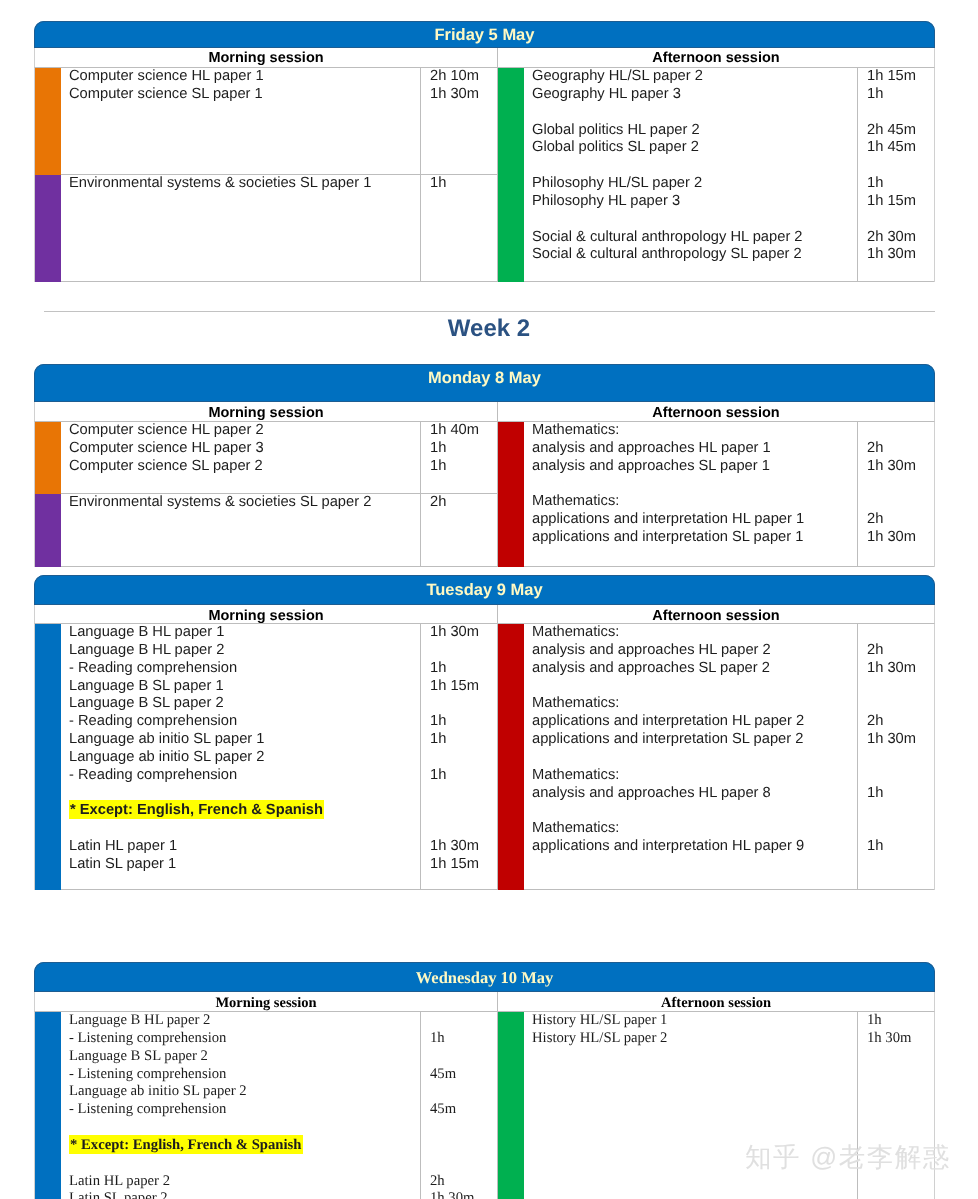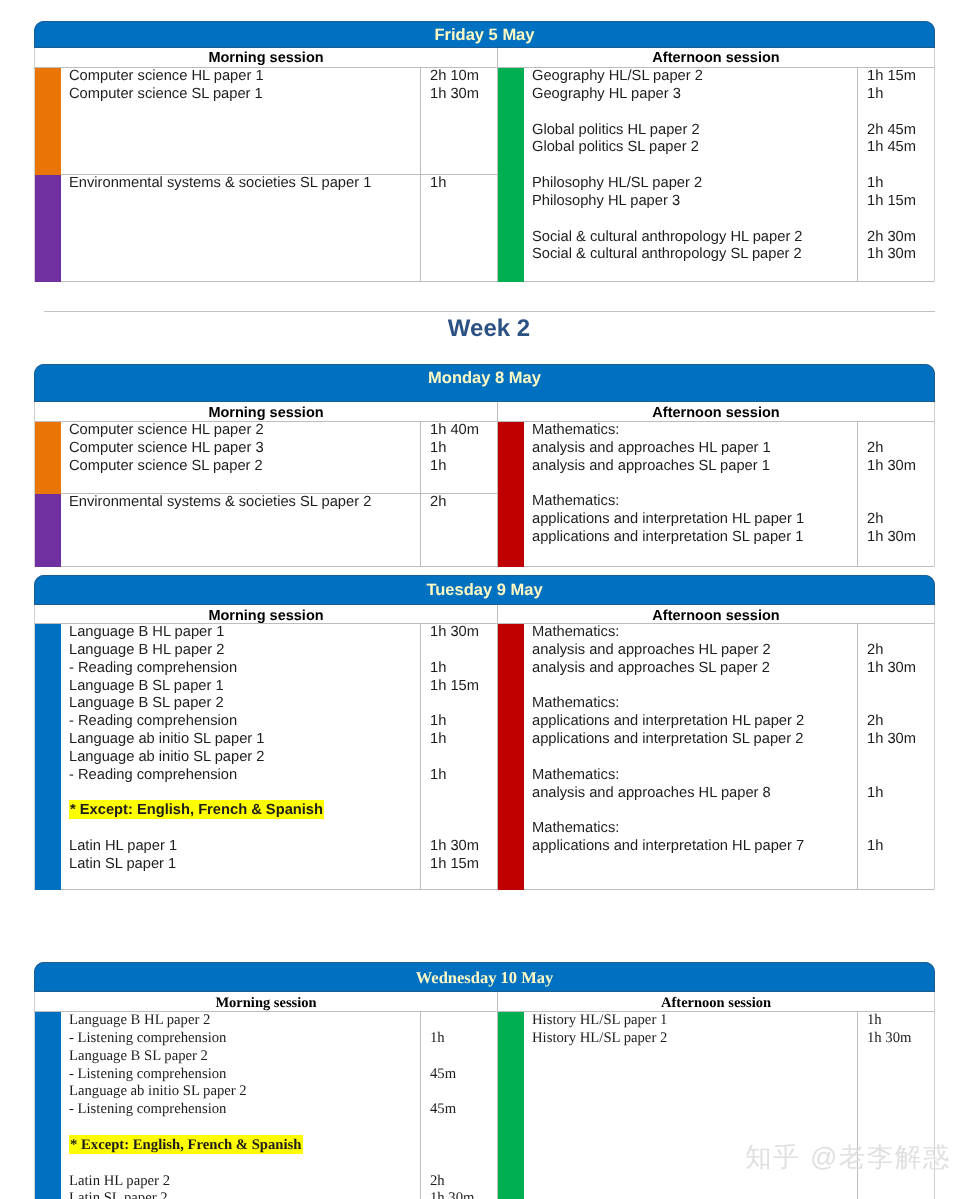--- a/index.html
+++ b/index.html
@@ -237,21 +237,21 @@
                 <div class="ln">analysis and approaches SL paper 2</div>
                 <div class="ln">&nbsp;</div>
                 <div class="ln">Mathematics:</div>
                 <div class="ln">applications and interpretation HL paper 2</div>
                 <div class="ln">applications and interpretation SL paper 2</div>
                 <div class="ln">&nbsp;</div>
                 <div class="ln">Mathematics:</div>
                 <div class="ln">analysis and approaches HL paper 8</div>
                 <div class="ln">&nbsp;</div>
                 <div class="ln">Mathematics:</div>
-                <div class="ln">applications and interpretation HL paper 7</div>
+                <div class="ln">applications and interpretation HL paper 9</div>
               </div>
             <div class="durs">
                 <div class="ln">&nbsp;</div>
                 <div class="ln">2h</div>
                 <div class="ln">1h 30m</div>
                 <div class="ln">&nbsp;</div>
                 <div class="ln">&nbsp;</div>
                 <div class="ln">2h</div>
                 <div class="ln">1h 30m</div>
                 <div class="ln">&nbsp;</div>

